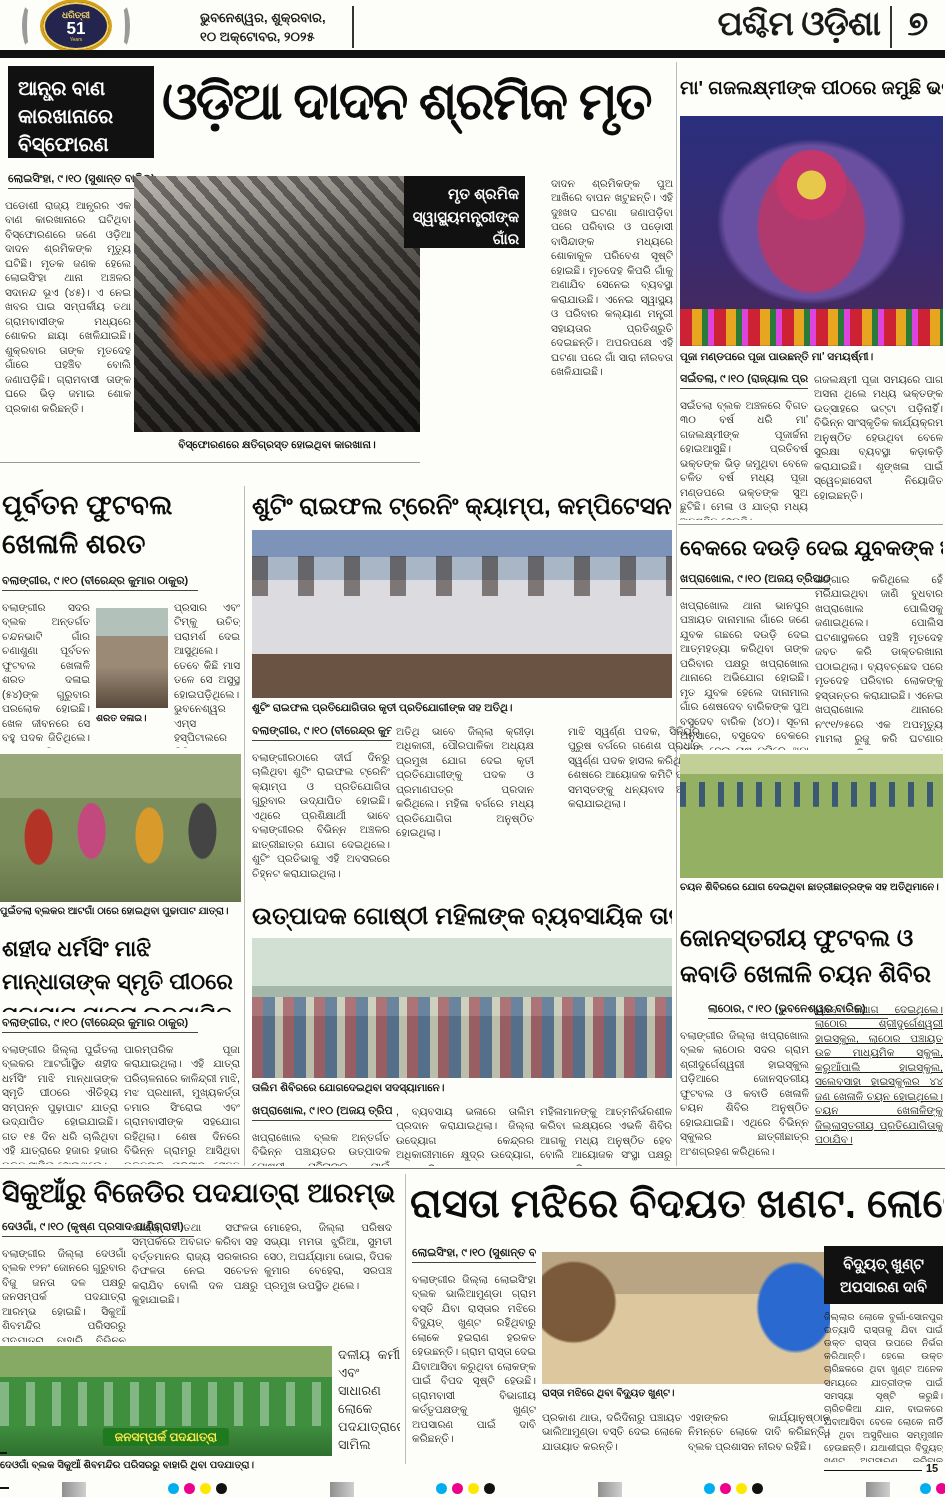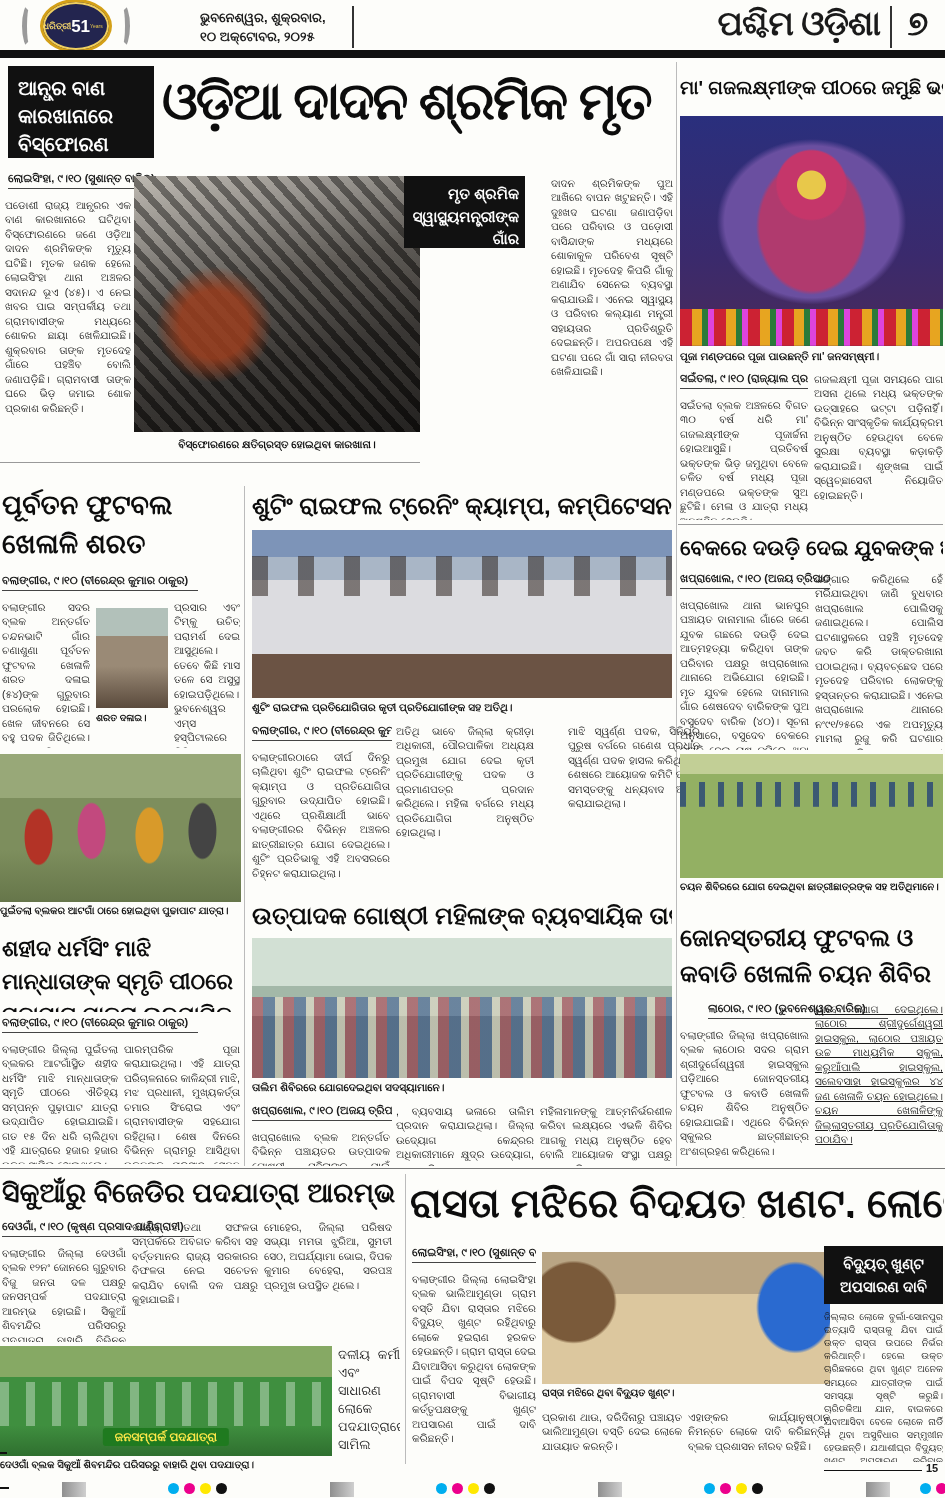--- a/index.html
+++ b/index.html
@@ -6,21 +6,21 @@
   .page{position:relative;width:945px;height:1498px;margin:0 auto;background:#fdfdfa;
         font-family:"Liberation Sans","DejaVu Sans",sans-serif;color:#1a1a1a;overflow:hidden;}
   .abs{position:absolute;}
   
   .mast-bar{left:0;top:50px;width:945px;height:8px;background:#111;}
   .logo-wrap{left:22px;top:2px;width:150px;height:48px;display:flex;align-items:center;}
   .logo-arc{width:14px;height:44px;border:5px solid #9a9a9a;border-radius:50%;box-sizing:border-box;}
   .logo-arc.l{border-right:none;border-top-color:transparent;border-bottom-color:transparent;}
   .logo-arc.r{border-left:none;border-top-color:transparent;border-bottom-color:transparent;}
   .logo-oval{width:66px;height:48px;margin:0 4px;background:#23254f;border:3px solid #d4a017;
-             border-radius:50%;display:flex;flex-direction:row;align-items:center;
+             border-radius:50%;display:flex;flex-direction:column;align-items:center;justify-content:center;
              box-shadow:0 0 0 2px #f0d060 inset;}
   .logo-paper{color:#f5d76e;font-size:9px;font-weight:bold;line-height:1;}
   .logo-years{color:#fff;font-size:17px;font-weight:bold;line-height:1;}
   .logo-years-lbl{color:#e8c84a;font-size:5px;line-height:1;}
   .mast-date{left:200px;top:9px;width:150px;font-size:13px;font-weight:bold;line-height:1.45;}
   .mast-vrule{background:#333;width:2px;}
   .section-title{left:640px;top:4px;width:240px;font-size:34px;font-weight:bold;text-align:right;letter-spacing:-1px;}
   .page-num-odia{left:898px;top:4px;width:40px;font-size:34px;font-weight:bold;text-align:center;}
   
   .kicker{background:#111;color:#fff;font-weight:bold;font-size:20px;line-height:1.4;padding:8px 10px;box-sizing:border-box;}
@@ -120,21 +120,21 @@
   <div class="abs bodycol" style="left:5px;top:198px;width:126px;height:280px;">ପଡୋଶୀ ରାଜ୍ୟ ଆନ୍ଧ୍ରର ଏକ ବାଣ କାରଖାନାରେ ଘଟିଥିବା ବିସ୍ଫୋରଣରେ ଜଣେ ଓଡ଼ିଆ ଦାଦନ ଶ୍ରମିକଙ୍କ ମୃତ୍ୟୁ ଘଟିଛି। ମୃତକ ଜଣକ ହେଲେ ଲୋଇସିଂହା ଥାନା ଅଞ୍ଚଳର ସଦାନନ୍ଦ ଭୂଏ (୪୫)। ଏ ନେଇ ଖବର ପାଇ ସମ୍ପର୍କୀୟ ତଥା ଗ୍ରାମବାସୀଙ୍କ ମଧ୍ୟରେ ଶୋକର ଛାୟା ଖେଳିଯାଇଛି। ଶୁକ୍ରବାର ତାଙ୍କ ମୃତଦେହ ଗାଁରେ ପହଞ୍ଚିବ ବୋଲି ଜଣାପଡ଼ିଛି। ଗ୍ରାମବାସୀ ତାଙ୍କ ଘରେ ଭିଡ଼ ଜମାଇ ଶୋକ ପ୍ରକାଶ କରିଛନ୍ତି।</div>
   <div class="abs photo ph-fire" style="left:134px;top:176px;width:286px;height:256px;"></div>
   <div class="abs caption center" style="left:134px;top:438px;width:286px;">ବିସ୍ଫୋରଣରେ କ୍ଷତିଗ୍ରସ୍ତ ହୋଇଥିବା କାରଖାନା।</div>
   <div class="abs hrule" style="left:0;top:462px;width:420px;"></div>
   <div class="abs blackbox" style="left:404px;top:176px;width:121px;height:72px;text-align:right;">ମୃତ ଶ୍ରମିକ ସ୍ୱାସ୍ଥ୍ୟମନ୍ତ୍ରୀଙ୍କ ଗାଁର</div>
   <div class="abs bodycol" style="left:551px;top:176px;width:122px;height:302px;">ଦାଦନ ଶ୍ରମିକଙ୍କ ପୁଅ ଆଖିରେ ବାପନ ଖଟୁଛନ୍ତି। ଏହି ଦୁଃଖଦ ଘଟଣା ଜଣାପଡ଼ିବା ପରେ ପରିବାର ଓ ପଡ଼ୋସୀ ବାସିନ୍ଦାଙ୍କ ମଧ୍ୟରେ ଶୋକାକୁଳ ପରିବେଶ ସୃଷ୍ଟି ହୋଇଛି। ମୃତଦେହ କିପରି ଗାଁକୁ ଅଣାଯିବ ସେନେଇ ବ୍ୟବସ୍ଥା କରାଯାଉଛି। ଏନେଇ ସ୍ୱାସ୍ଥ୍ୟ ଓ ପରିବାର କଲ୍ୟାଣ ମନ୍ତ୍ରୀ ସହାୟତାର ପ୍ରତିଶ୍ରୁତି ଦେଇଛନ୍ତି। ଅପରପକ୍ଷେ ଏହି ଘଟଣା ପରେ ଗାଁ ସାରା ନୀରବତା ଖେଳିଯାଇଛି।</div>
 
   <div class="abs vrule" style="left:676px;top:62px;height:1104px;"></div>
   <div class="abs headline h-sm" style="left:680px;top:76px;width:263px;height:30px;">ମା' ଗଜଲକ୍ଷ୍ମୀଙ୍କ ପୀଠରେ ଜମୁଛି ଭକ୍ତଙ୍କ ଭିଡ଼</div>
   <div class="abs photo ph-deity" style="left:680px;top:116px;width:263px;height:230px;"></div>
-  <div class="abs caption" style="left:680px;top:350px;width:263px;">ପୂଜା ମଣ୍ଡପରେ ପୂଜା ପାଉଛନ୍ତି ମା' ଜନସମ୍ଷ୍ମୀ।</div>
+  <div class="abs caption" style="left:680px;top:350px;width:263px;">ପୂଜା ମଣ୍ଡପରେ ପୂଜା ପାଉଛନ୍ତି ମା' ସମୟର୍ଷ୍ମୀ।</div>
   <div class="abs dateline" style="left:680px;top:372px;width:128px;">ସଇଁତଲା, ୯।୧୦ (ରାଜ୍ୟାଲ ପ୍ରସାଦ ଶତପଥୀ)</div>
   <div class="abs bodycol" style="left:680px;top:398px;width:128px;height:122px;">ସଇଁତଲା ବ୍ଲକ ଅଞ୍ଚଳରେ ବିଗତ ୩୦ ବର୍ଷ ଧରି ମା' ଗଜଲକ୍ଷ୍ମୀଙ୍କ ପୂଜାର୍ଚ୍ଚନା ହୋଇଆସୁଛି। ପ୍ରତିବର୍ଷ ଭକ୍ତଙ୍କ ଭିଡ଼ ଜମୁଥିବା ବେଳେ ଚଳିତ ବର୍ଷ ମଧ୍ୟ ପୂଜା ମଣ୍ଡପରେ ଭକ୍ତଙ୍କ ସୁଅ ଛୁଟିଛି। ମେଳା ଓ ଯାତ୍ରା ମଧ୍ୟ ଅନୁଷ୍ଠିତ ହେଉଛି।</div>
   <div class="abs bodycol" style="left:814px;top:372px;width:129px;height:148px;">ଗଜଲକ୍ଷ୍ମୀ ପୂଜା ସମୟରେ ପାଗ ଅସନା ଥିଲେ ମଧ୍ୟ ଭକ୍ତଙ୍କ ଉତ୍ସାହରେ ଭଟ୍ଟା ପଡ଼ିନାହିଁ। ବିଭିନ୍ନ ସାଂସ୍କୃତିକ କାର୍ଯ୍ୟକ୍ରମ ଅନୁଷ୍ଠିତ ହେଉଥିବା ବେଳେ ସୁରକ୍ଷା ବ୍ୟବସ୍ଥା କଡ଼ାକଡ଼ି କରାଯାଇଛି। ଶୃଙ୍ଖଳା ପାଇଁ ସ୍ୱେଚ୍ଛାସେବୀ ନିୟୋଜିତ ହୋଇଛନ୍ତି।</div>
   <div class="abs hrule" style="left:678px;top:524px;width:265px;"></div>
 
   <div class="abs headline h-lg" style="left:2px;top:486px;width:240px;height:82px;">ପୂର୍ବତନ ଫୁଟବଲ ଖେଳାଳି ଶରତ ଦଳାଇଙ୍କ ପରଲୋକ</div>
   <div class="abs dateline" style="left:2px;top:574px;width:196px;">ବଲାଙ୍ଗୀର, ୯।୧୦ (ବୀରେନ୍ଦ୍ର କୁମାର ଠାକୁର)</div>
   <div class="abs bodycol" style="left:2px;top:600px;width:88px;height:148px;">ବଲାଙ୍ଗୀର ସଦର ବ୍ଲକ ଅନ୍ତର୍ଗତ ଚନ୍ଦନଭାଟି ଗାଁର ଚଣାଶୁଣା ପୂର୍ବତନ ଫୁଟବଲ ଖେଳାଳି ଶରତ ଦଳାଇ (୫୪)ଙ୍କ ଗୁରୁବାର ପରଲୋକ ହୋଇଛି। ଖେଳ ଜୀବନରେ ସେ ବହୁ ପଦକ ଜିତିଥିଲେ। ତାଙ୍କ ବିୟୋଗରେ କ୍ରୀଡ଼ାପ୍ରେମୀ ଶୋକାଭିଭୂତ ହୋଇପଡ଼ିଛନ୍ତି। ଶେଷକୃତ୍ୟରେ ଖେଳାଳି ଓ ଗ୍ରାମବାସୀ ଯୋଗ ଦେଇଥିଲେ।</div>
   <div class="abs photo ph-portrait" style="left:96px;top:608px;width:72px;height:100px;"></div>
   <div class="abs caption" style="left:96px;top:712px;width:90px;font-size:9.5px;">ଶରତ ଦଳାଇ।</div>

